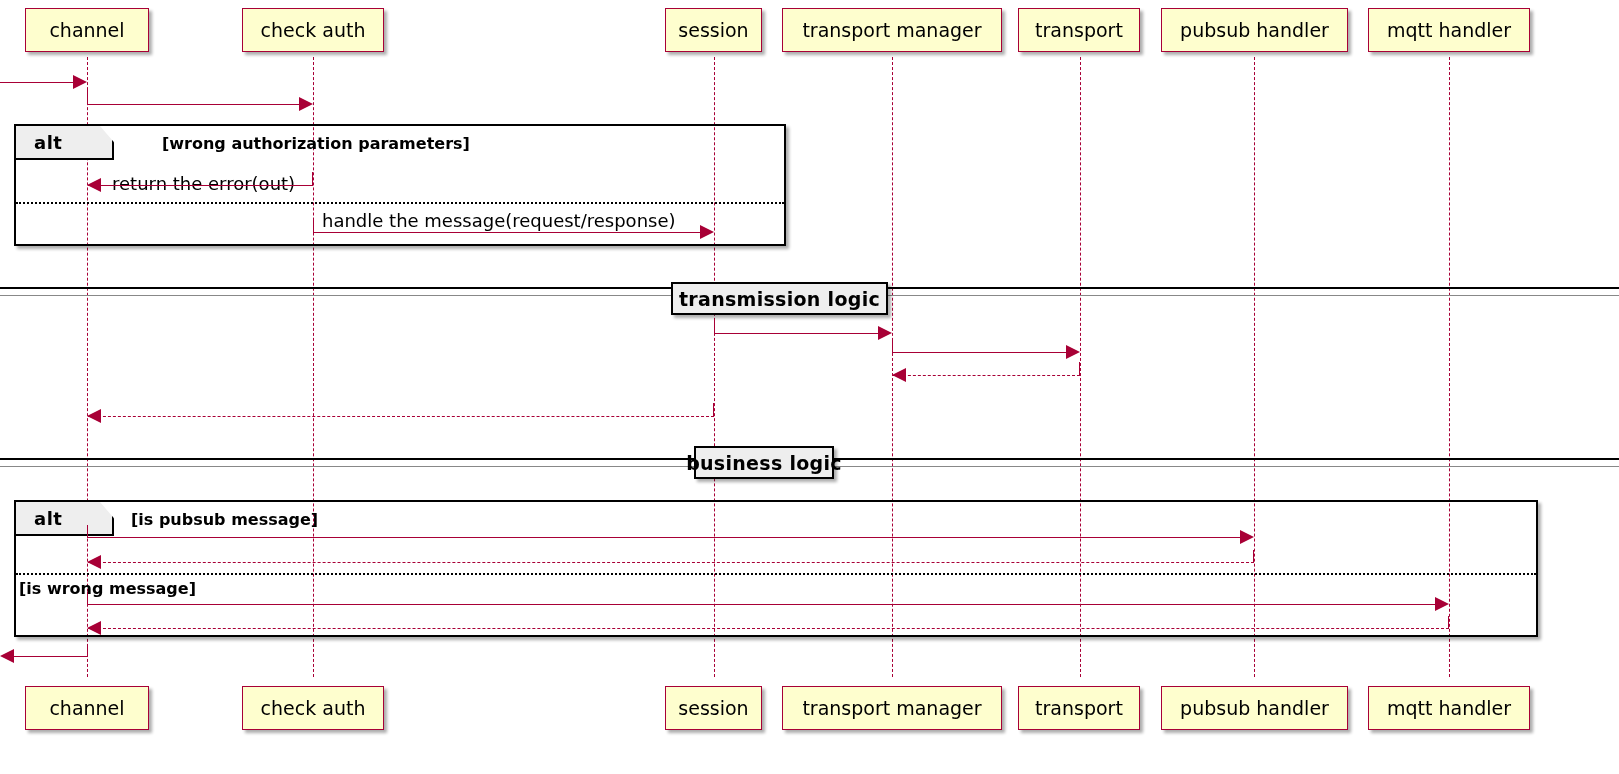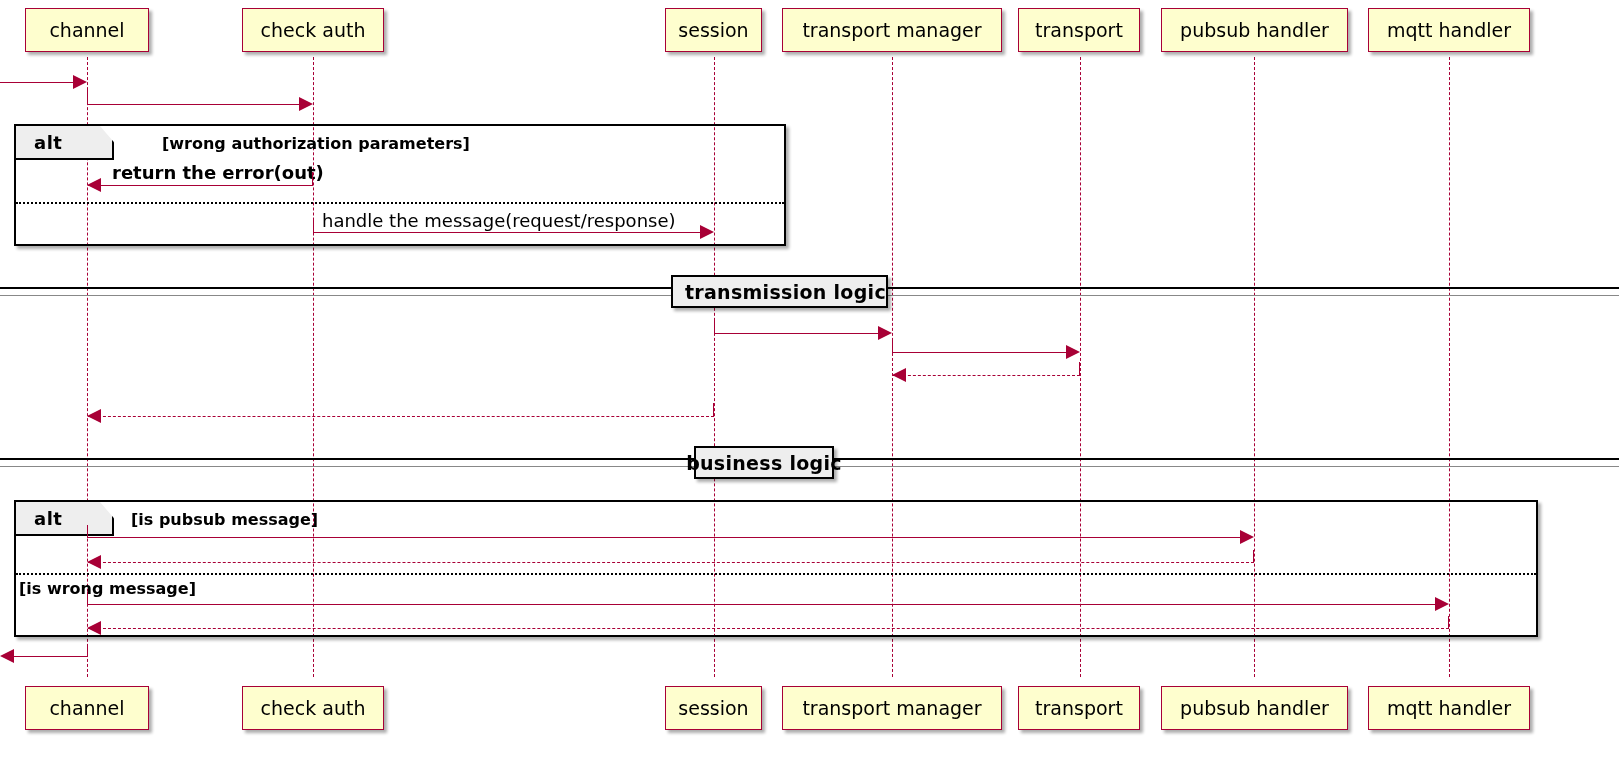--- a/index.html
+++ b/index.html
@@ -186,39 +186,39 @@
   <div class="arrowhead right" style="left:299px; top:97px;"></div>
 
   <div class="group" style="left:14px; top:124px; width:772px; height:122px;"></div>
   <div class="group-header" style="left:16px; top:126px; width:98px; height:34px;">
     <span>alt</span>
   </div>
   <div class="group-cond" style="left:134px; top:136px;margin-left:28px;">
     <span>[wrong authorization parameters]</span>
   </div>
 
-  <div class="msg-label" style="left:112px; top:164px;font-weight:bold;">
+  <div class="msg-label" style="left:112px; top:175px;">
     <span>return the error(out)</span>
   </div>
   <div class="stub" style="left:312px; top:172px; height:13px;"></div>
   <div class="msg" style="left:88px; top:185px; width:225px;"></div>
   <div class="arrowhead left" style="left:87px; top:178px;"></div>
 
   <div class="group-divider" style="left:16px; top:202px; width:768px;"></div>
 
   <div class="msg-label" style="left:322px; top:212px;">
     <span>handle the message(request/response)</span>
   </div>
   <div class="stub" style="left:313px; top:219px; height:13px;"></div>
   <div class="msg" style="left:313px; top:232px; width:388px;"></div>
   <div class="arrowhead right" style="left:700px; top:225px;"></div>
 
   <div class="sep-line" style="left:0px; top:287px; width:1619px;"></div>
   <div class="sep-line shadow" style="left:0px; top:295px; width:1619px;"></div>
-  <div class="sep-box" style="left:671px; top:275px; width:217px; height:33px;justify-content:flex-end;">
+  <div class="sep-box" style="left:671px; top:282px; width:217px; height:33px;">
     <span>transmission logic</span>
   </div>
 
   <div class="stub" style="left:714px; top:320px; height:13px;"></div>
   <div class="msg" style="left:714px; top:333px; width:165px;"></div>
   <div class="arrowhead right" style="left:878px; top:326px;"></div>
 
   <div class="stub" style="left:892px; top:339px; height:13px;"></div>
   <div class="msg" style="left:892px; top:352px; width:175px;"></div>
   <div class="arrowhead right" style="left:1066px; top:345px;"></div>

